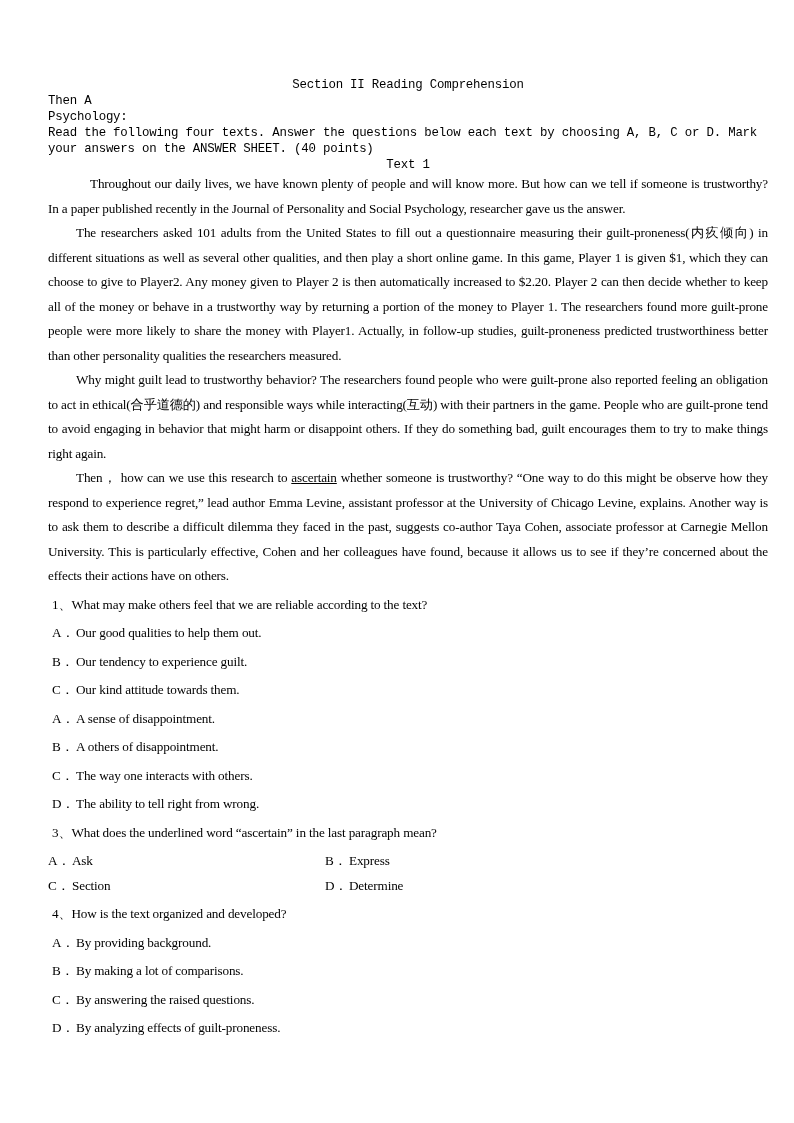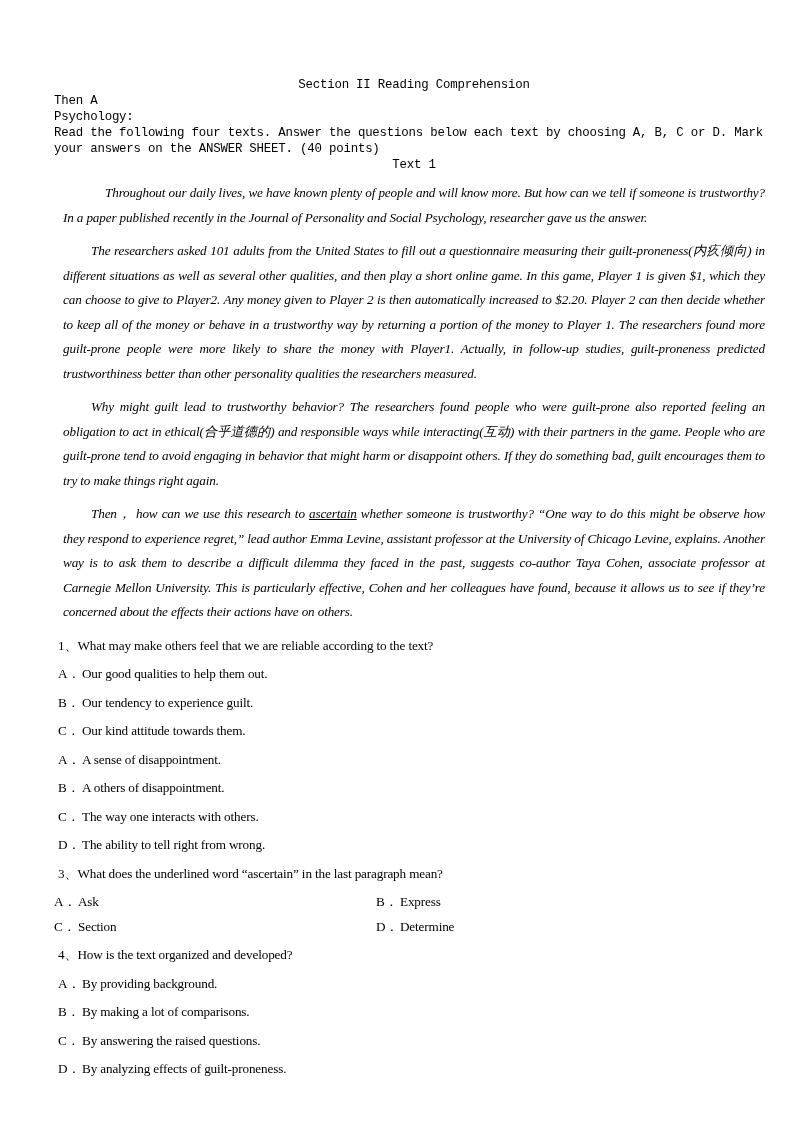--- a/index.html
+++ b/index.html
@@ -1,25 +1,25 @@
 <!DOCTYPE html>
 <html><head>
   <meta charset="utf-8">
   <style>
     html, body { margin: 0; padding: 0; background: #ffffff; }
     body { width: 794px; height: 1123px; position: relative; overflow: hidden; color: #000; }
     .mono { font-family: "Liberation Mono", "DejaVu Sans Mono", monospace; font-size: 12.4px; line-height: 16px; letter-spacing: -0.2px; }
     .serif { font-family: "Liberation Serif", "DejaVu Serif", serif; font-size: 13.2px; line-height: 24.5px; letter-spacing: -0.15px; }
-    #page { position: absolute; left: 54px; top: 77px; width: 720px; }
+    #page { position: absolute; left: 48px; top: 77px; width: 720px; }
     .center { text-align: center; }
-    .para { text-indent: 28px; text-align: justify; text-align-last: left; margin: 9px; font-style: italic; }
+    .para { text-indent: 28px; text-align: justify; text-align-last: left; margin: 0; }
     .para.first { text-indent: 42px; }
     .line { margin: 4px; white-space: nowrap; }
     .u { text-decoration: underline; }
-    .opt-row { display: flex; margin: 0; gap: 45px; }
+    .opt-row { display: flex; margin: 0; }
     .opt-half { width: 277px; white-space: nowrap; }
     .lbl { display: inline-block; width: 24px; }
     h1, h2, h3, p { margin: 0; font-weight: normal; }
   </style>
 </head>
 <body>
 
 <div id="page">
   <h1 class="mono center">Section II Reading Comprehension</h1>
   <h2 class="mono">Then A</h2>

